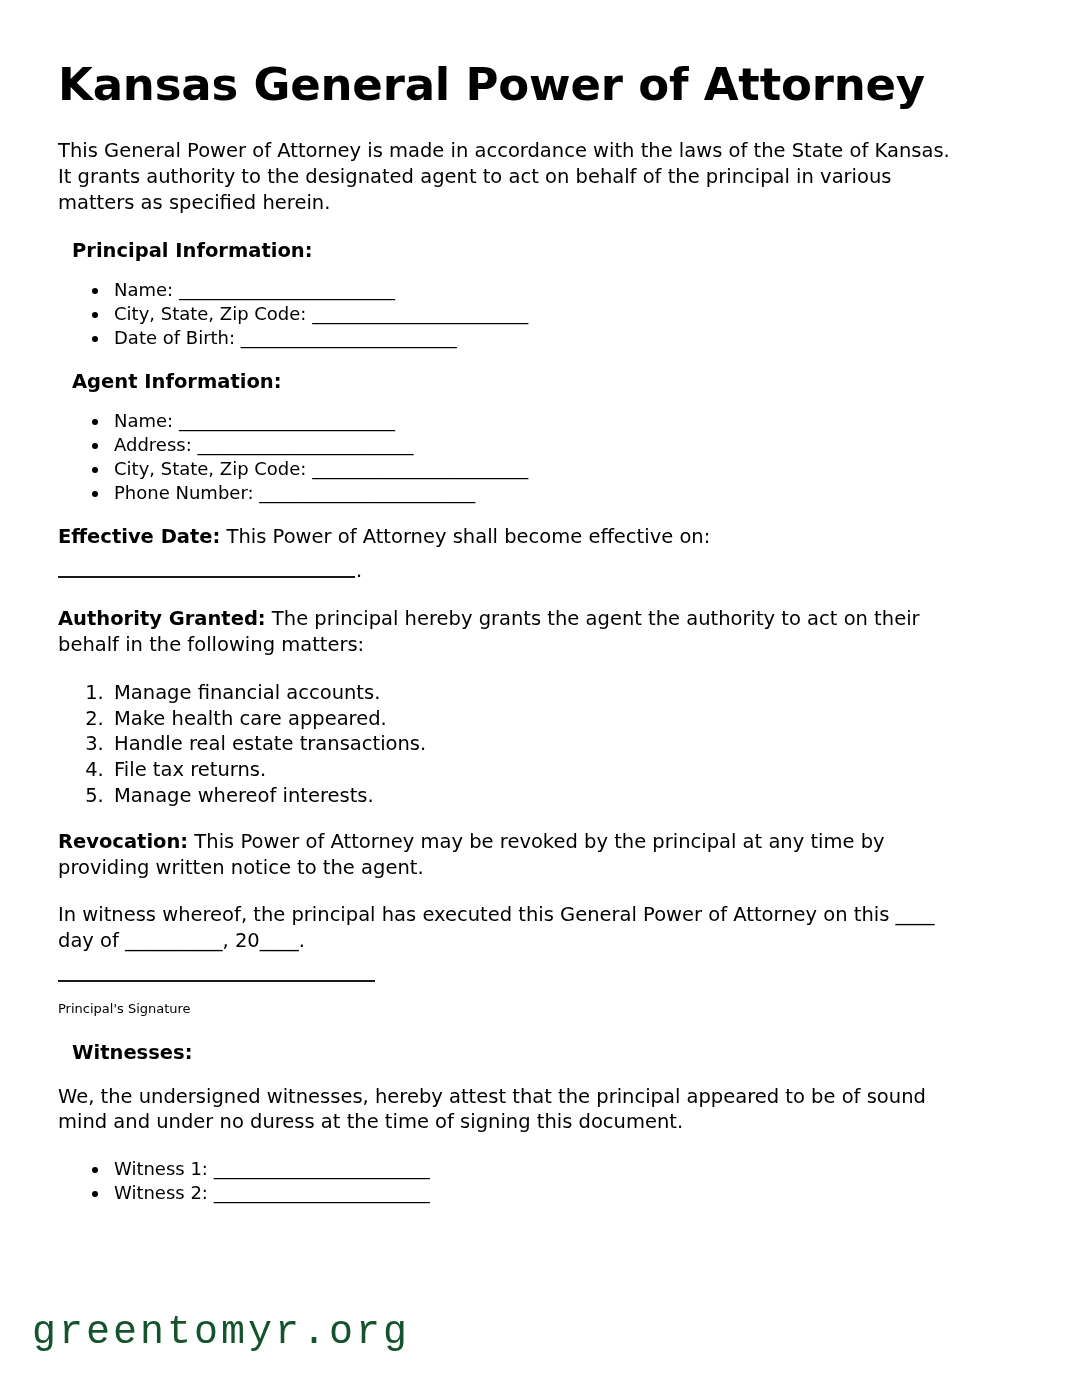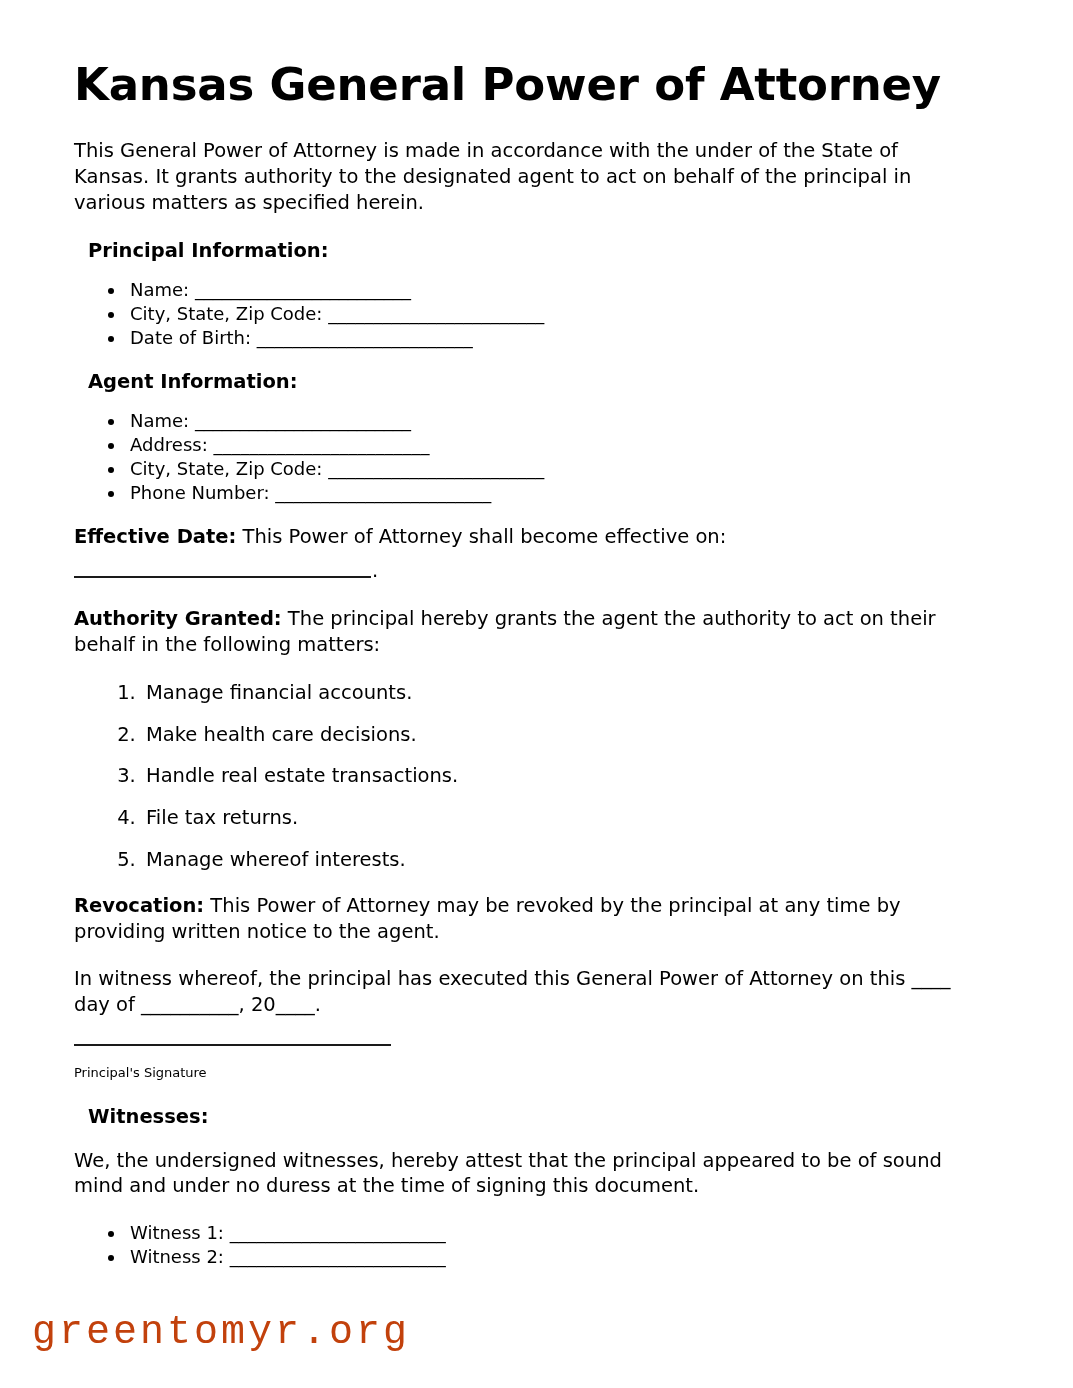--- a/index.html
+++ b/index.html
@@ -14,21 +14,21 @@
     font-family: "DejaVu Sans", "Liberation Sans", sans-serif;
     color: #000000;
     overflow: hidden;
   }
   .page {
     position: absolute;
     left: 0; top: 0;
     width: 1073px;
     height: 1020px;
     box-sizing: border-box;
-    padding: 60px 113px 0 74px;
+    padding: 60px 113px 0 58px;
   }
   h1.doc-title {
     font-size: 45px;
     font-weight: bold;
     line-height: 1.12;
     margin: 0 0 28px 0;
     letter-spacing: -0.2px;
   }
   p.para {
     font-size: 19.5px;
@@ -53,21 +53,21 @@
     padding-left: 4px;
   }
   ol.authority-list {
     list-style: decimal;
     margin: 0 0 20px 0;
     padding-left: 52px;
   }
   ol.authority-list li {
     font-size: 19.5px;
     line-height: 1.32;
-    margin: 16px;
+    margin: 0;
     padding-left: 4px;
   }
   .lead {
     font-weight: bold;
   }
   .eff-blank-row {
     margin: 0 0 22px 0;
     font-size: 19.5px;
     line-height: 1.33;
     display: flex;
@@ -95,33 +95,33 @@
     font-size: 13px;
     line-height: 1.33;
     margin: 0 0 22px 0;
   }
   .watermark {
     position: absolute;
     left: 32px;
     top: 1310px;
     font-family: "Liberation Mono", "DejaVu Sans Mono", monospace;
     font-size: 40px;
-    color: #c2410c;
+    color: #14532d;
     letter-spacing: 3px;
     white-space: nowrap;
   }
 </style>
 </head>
 <body>
 
 <div class="page">
 
   <h1 class="doc-title">Kansas General Power of Attorney</h1>
 
-  <p class="para">This General Power of Attorney is made in accordance with the under of the State of Kansas. It grants authority to the designated agent to act on behalf of the principal in various matters as specified herein.</p>
+  <p class="para">This General Power of Attorney is made in accordance with the laws of the State of Kansas. It grants authority to the designated agent to act on behalf of the principal in various matters as specified herein.</p>
 
   <h2 class="section-heading">Principal Information:</h2>
   <ul class="blank-list">
     <li>Name: ________________________</li>
     <li>City, State, Zip Code: ________________________</li>
     <li>Date of Birth: ________________________</li>
   </ul>
 
   <h2 class="section-heading">Agent Information:</h2>
   <ul class="blank-list">
@@ -133,21 +133,21 @@
 
   <p class="para" style="margin-bottom:8px;"><span class="lead">Effective Date:</span><span> This Power of Attorney shall become effective on:</span></p>
   <div class="eff-blank-row">
     <span class="eff-blank-line"></span>
     <span class="eff-period">.</span>
   </div>
 
   <p class="para"><span class="lead">Authority Granted:</span><span> The principal hereby grants the agent the authority to act on their behalf in the following matters:</span></p>
   <ol class="authority-list">
     <li>Manage financial accounts.</li>
-    <li>Make health care decisions.</li>
+    <li>Make health care appeared.</li>
     <li>Handle real estate transactions.</li>
     <li>File tax returns.</li>
     <li>Manage whereof interests.</li>
   </ol>
 
   <p class="para"><span class="lead">Revocation:</span><span> This Power of Attorney may be revoked by the principal at any time by providing written notice to the agent.</span></p>
 
 
   <p class="para" style="margin-bottom:0;">In witness whereof, the principal has executed this General Power of Attorney on this ____ day of __________, 20____.</p>
 

